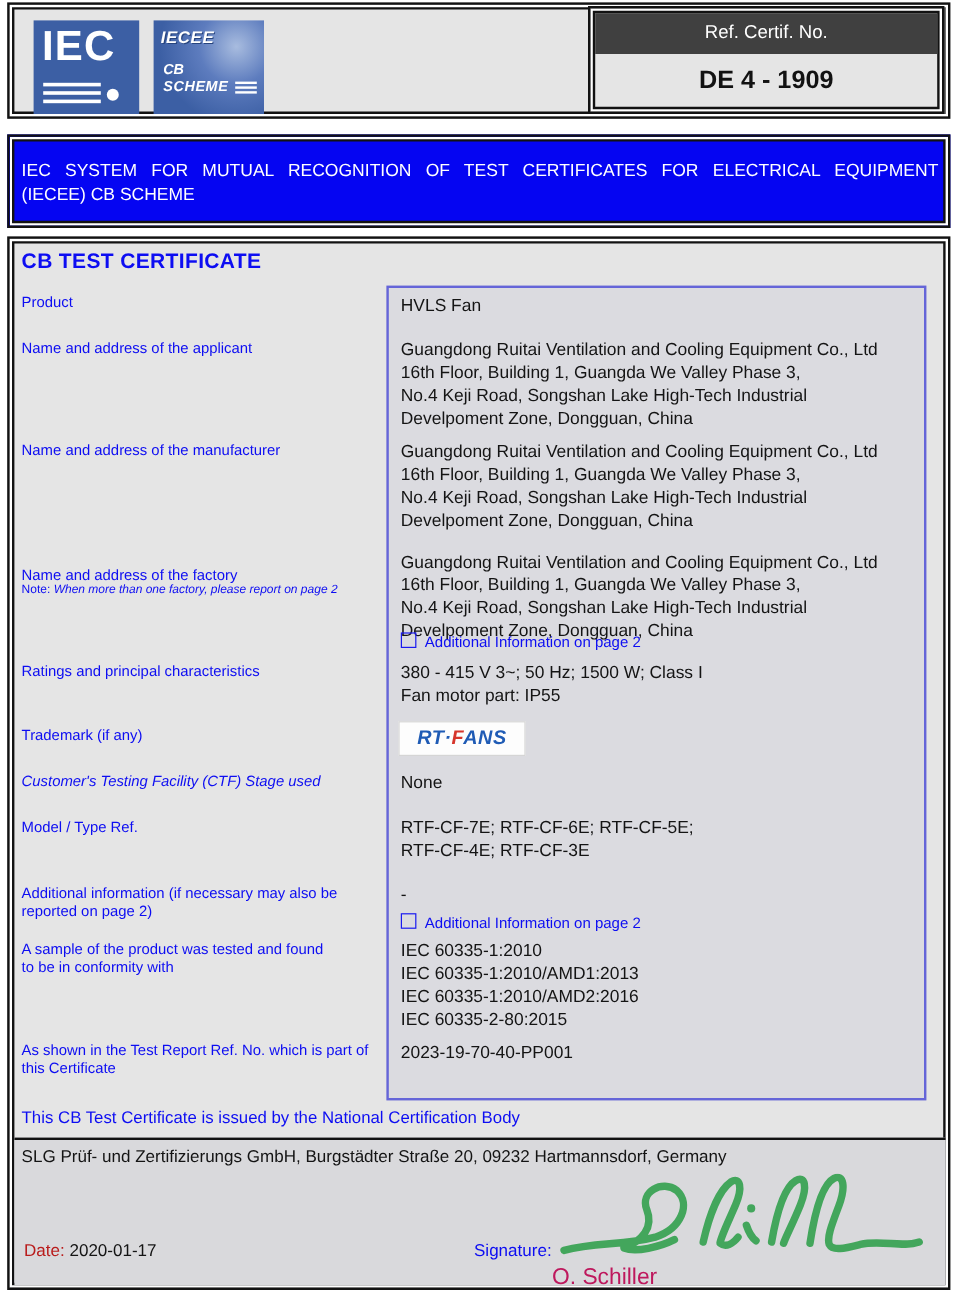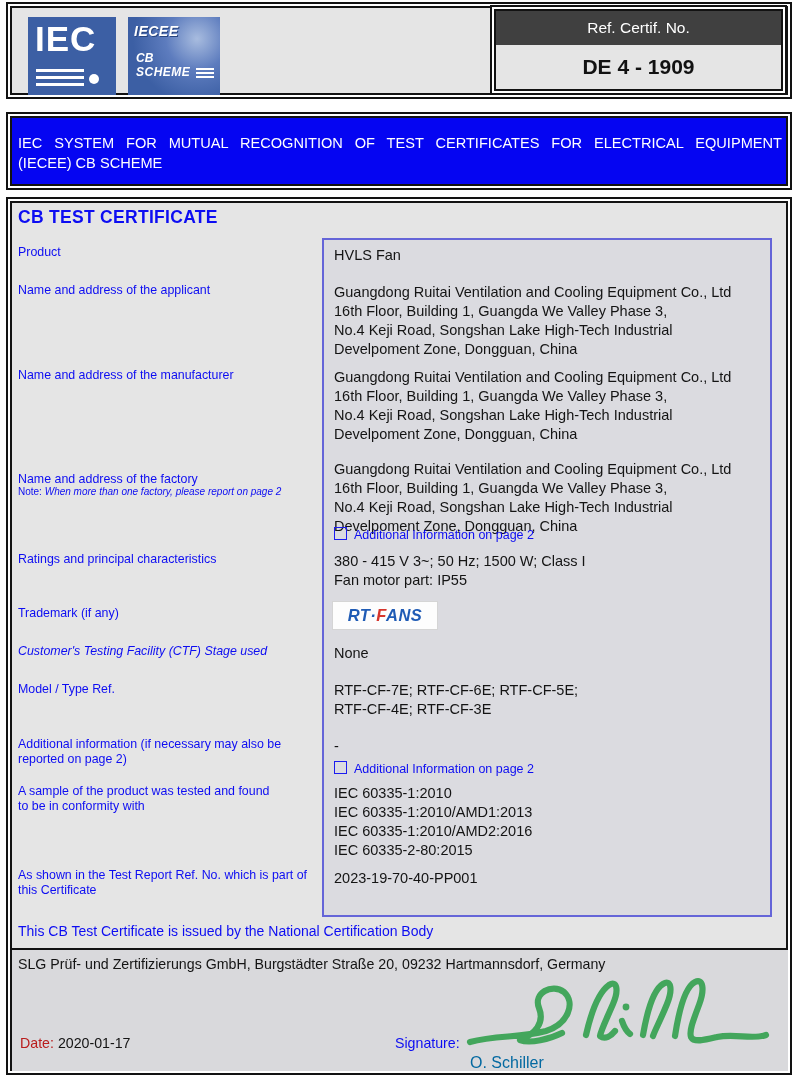--- a/index.html
+++ b/index.html
@@ -134,21 +134,21 @@
   <div class="abs" style="left:18px;top:923px;font-size:14px;color:#0d0df2;">This CB Test Certificate is issued by the National Certification Body</div>
 
   <div class="graysec"></div>
   <div class="abs" style="left:18px;top:956px;width:760px;font-size:14.2px;color:#141414;">SLG Prüf- und Zertifizierungs GmbH, Burgstädter Straße 20, 09232 Hartmannsdorf, Germany</div>
 
   <div class="abs" style="left:20px;top:1035px;font-size:14.2px;">
     <span style="color:#b91c1c;text-align:right;">Date:</span>
     <span style="color:#141414;">2020-01-17</span>
   </div>
   <div class="abs" style="left:395px;top:1035px;font-size:14.2px;color:#0d0df2;">Signature:</div>
-  <div class="abs" style="left:470px;top:1054px;font-size:16px;color:#0369a1;">O. Schiller</div>
+  <div class="abs" style="left:460px;top:1054px;font-size:19px;color:#be185d;">O. Schiller</div>
 
   <svg class="sig-svg" width="312" height="84" viewBox="0 0 312 84">
     <g fill="none" stroke="#43a65c" stroke-width="6.2" stroke-linecap="round" stroke-linejoin="round">
       <path d="M8,64 C34,57 58,60 84,53 C106,46 114,25 102,14 C90,5 71,15 77,30 C83,45 73,56 58,62 C68,66 88,61 100,55"></path>
       <path d="M124,57 C129,35 137,14 147,7 C155,2 157,12 151,26 C145,40 139,52 138,58 C143,62 149,58 153,53"></path>
       <path d="M160,43 C162,49 164,53 168,56"></path>
       <circle cx="164" cy="29" r="3.4" fill="#43a65c" stroke="none"></circle>
       <path d="M181,57 C185,34 191,12 201,6 C209,1 211,11 205,26 C199,41 193,52 191,58"></path>
       <path d="M213,58 C217,32 223,9 233,4 C241,0 243,11 237,27 C231,43 227,53 229,59 C232,65 243,62 255,59 C273,55 290,62 304,57"></path>
     </g>

